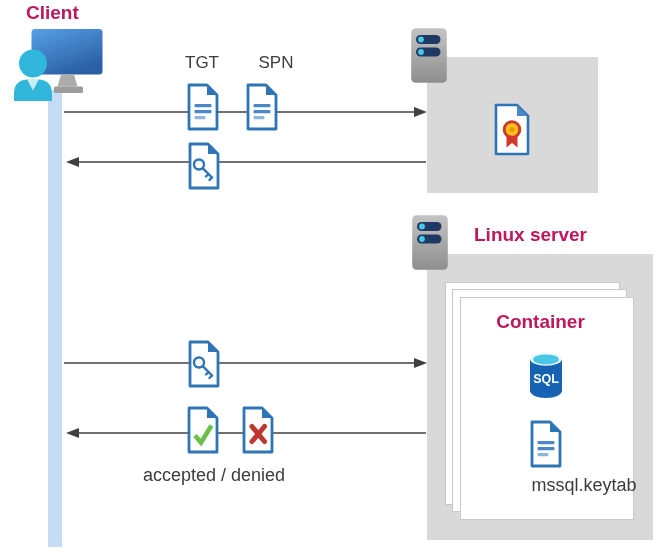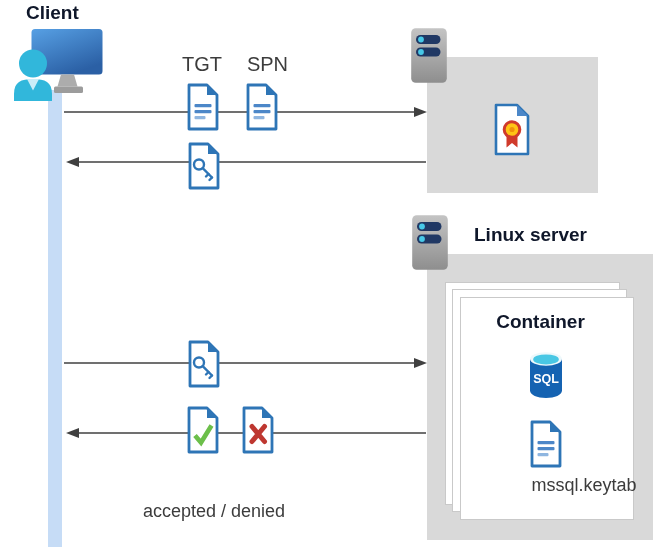--- a/index.html
+++ b/index.html
@@ -1,20 +1,20 @@
 <!DOCTYPE html>
 <html style="--doc-blue: #2E75B6; --doc-line-blue: #4C87C8; --doc-line-light: #8FB6E0; --lifeline-blue: #C6DCF6; --arrow-gray: #404040; --box-gray: #D9D9D9; --card-border: #C9C9C9; --server-navy: #203864; --dot-cyan: #47C9E8; --person-cyan: #31B7DB; --person-light: #C9EDF8; --check-green: #6CBF4A; --cross-red: #BE3730; --sql-blue: #1563B2; --sql-cyan: #49C7E4; --cert-yellow: #FFC415; --cert-red: #D03A2B; --label-dark: #3C3C3C;"><head>
 <meta charset="utf-8">
 <style>
   html,body{margin:0;padding:0;background:#fff;}
   #stage{position:relative;width:660px;height:558px;background:#fff;overflow:hidden;
          font-family:"Liberation Sans",sans-serif;}
   .abs{position:absolute;}
-  .bold-label{font-weight:bold;color:#0f172a;font-size:19px;line-height:1.18;}
-  .plain-label{color:var(--label-dark);font-size:20px;}
+  .bold-label{font-weight:bold;color:#be185d;font-size:19px;line-height:1.18;}
+  .plain-label{color:var(--label-dark);font-size:17px;}
   #lifeline{background:var(--lifeline-blue);}
   .gray-box{background:var(--box-gray);}
   .card{background:#fff;border:1px solid var(--card-border);}
   .arrow-line{stroke:var(--arrow-gray);stroke-width:1.6;}
   .arrow-head{fill:var(--arrow-gray);}
   .d-body{fill:#fff;stroke:var(--doc-blue);stroke-width:2.8;stroke-linejoin:round;}
   .d-fold{fill:var(--doc-blue);}
   .d-line1{fill:var(--doc-line-blue);}
   .d-line2{fill:var(--doc-line-light);}
   .d-key{fill:none;stroke:var(--doc-blue);stroke-width:2.4;stroke-linecap:round;}
@@ -132,21 +132,21 @@
       <line class="arrow-line" x1="64" y1="363" x2="414" y2="363"></line>
       <polygon class="arrow-head" points="414,358 427,363 414,368"></polygon>
     </g>
     <g>
       <line class="arrow-line" x1="426" y1="433" x2="79" y2="433"></line>
       <polygon class="arrow-head" points="79,428 66,433 79,438"></polygon>
     </g>
   </svg>
 
   <div class="abs plain-label" style="left:178px;top:53px;width:48px;text-align:center;">TGT</div>
-  <div class="abs plain-label" style="left:240px;top:53px;width:48px;text-align:right;">SPN</div>
+  <div class="abs plain-label" style="left:252px;top:53px;width:48px;text-align:center;">SPN</div>
 
   <svg class="abs" style="left:184px;top:83px;" width="38" height="48" viewBox="0 0 38 48">
     <path class="d-body" d="M5 2 H23 L33 12 V46 H5 Z"></path>
     <path class="d-fold" d="M23 2 V12 H33 Z"></path>
     <rect class="d-line1" x="10.5" y="21" width="17" height="3.2" rx="1"></rect>
     <rect class="d-line1" x="10.5" y="27" width="17" height="3.2" rx="1"></rect>
     <rect class="d-line2" x="10.5" y="33" width="11" height="3.2" rx="1"></rect>
   </svg>
   <svg class="abs" style="left:243px;top:83px;" width="38" height="48" viewBox="0 0 38 48">
     <path class="d-body" d="M5 2 H23 L33 12 V46 H5 Z"></path>
@@ -177,15 +177,15 @@
     <path class="d-body" d="M5 2 H23 L33 12 V46 H5 Z"></path>
     <path class="d-fold" d="M23 2 V12 H33 Z"></path>
     <path class="d-check" d="M11 29.5 L17 36.5 L27.5 19.5"></path>
   </svg>
   <svg class="abs" style="left:239px;top:406px;" width="38" height="48" viewBox="0 0 38 48">
     <path class="d-body" d="M5 2 H23 L33 12 V46 H5 Z"></path>
     <path class="d-fold" d="M23 2 V12 H33 Z"></path>
     <path class="d-cross" d="M13 20.5 L25.5 35.5 M25.5 20.5 L13 35.5"></path>
   </svg>
 
-  <div class="abs plain-label" style="left:129px;top:465px;width:170px;text-align:center;font-size:18px;margin-top:36px;">accepted / denied</div>
+  <div class="abs plain-label" style="left:129px;top:465px;width:170px;text-align:center;font-size:18px;">accepted / denied</div>
 
 </div>
 
 </body></html>

